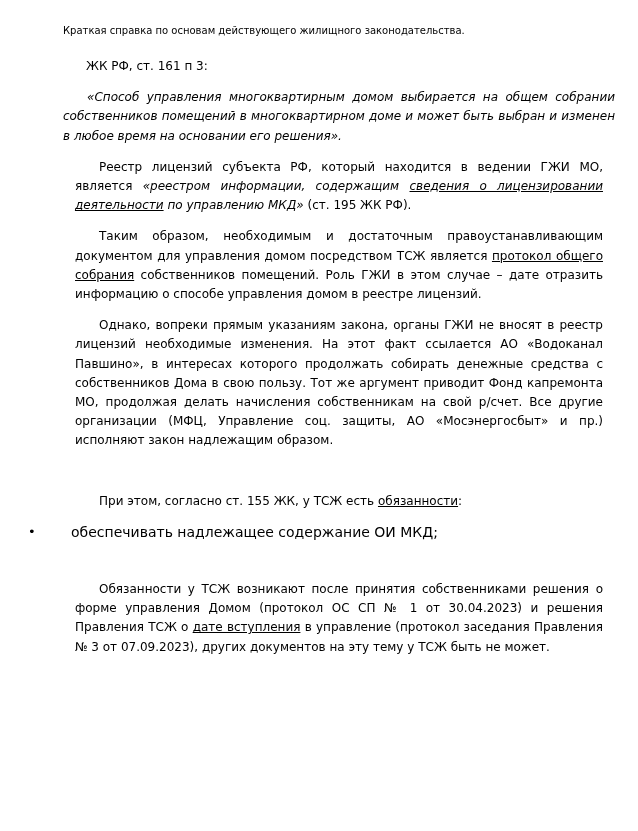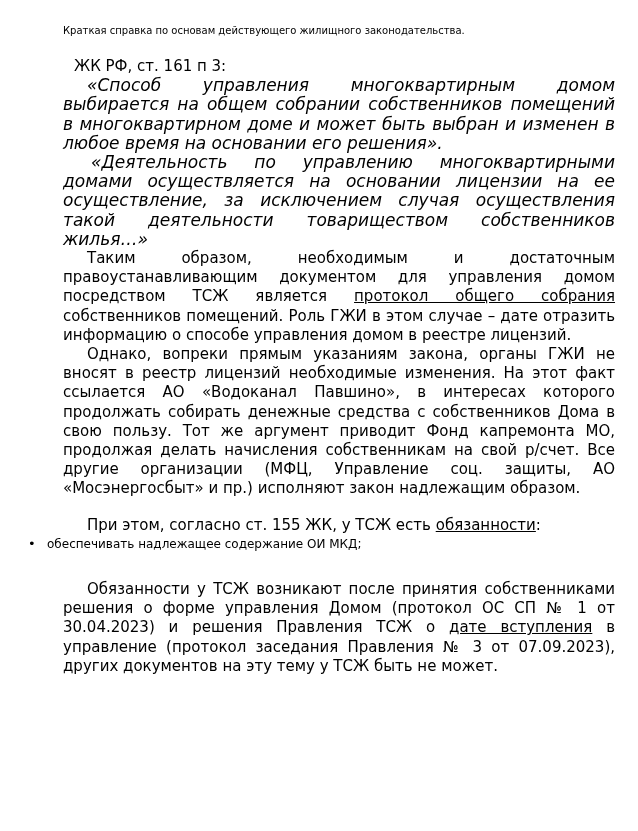--- a/index.html
+++ b/index.html
@@ -28,59 +28,59 @@
   
   .doc-title {
     font-size: 10px;
     line-height: 19px;
     text-align: left;
     margin: 0 0 17px 0;
     white-space: nowrap;
   }
 
   p.body {
-    font-size: 15px;
+    font-size: 12px;
     line-height: 19.2px;
     text-align: justify;
     text-justify: inter-word;
-    margin: 0;
+    margin: 12px;
     hyphens: none;
   }
 
   p.indent {
     text-indent: 24px;
   }
 
   p.tight {
     text-indent: 11px;
   }
 
   .quote {
     font-style: italic;
-    font-size: 17px;
+    font-size: 12px;
     line-height: 19.2px;
     text-align: justify;
     margin: 0;
     text-indent: 24px;
   }
 
   .u { text-decoration: underline; }
   .i { font-style: italic; }
 
   
   ul.duties {
     list-style: none;
     margin: 0;
     padding: 0;
   }
   ul.duties li {
     position: relative;
-    padding-left: 47px;
+    padding-left: 71px;
     margin-left: -63px;
-    font-size: 12px;
+    font-size: 14px;
     line-height: 19.2px;
     text-align: justify;
     margin-bottom: 0;
   }
   ul.duties li::before {
     content: "\2022";
     position: absolute;
     left: 28px;
     top: -1px;
     font-size: 13px;
@@ -94,22 +94,22 @@
 
 <div class="page">
 
   <div class="doc-title">Краткая справка по основам действующего жилищного законодательства.</div>
 
   <p class="body tight">ЖК РФ, ст. 161 п 3:</p>
 
   <p class="quote">«Способ управления многоквартирным домом выбирается на общем собрании собственников помещений в многоквартирном доме и может быть выбран и изменен в любое время на основании его решения».</p>
 
 
-  <p class="quote"><span style="padding-left:4px">«Деятельность по управлению многоквартирными домами осуществляется на основании лицензии на ее осуществление, за исключением случая осуществления такой деятельности товариществом собственников жилья…»</span></p>
 
+  <p class="body indent"><span>Реестр лицензий субъекта РФ, который находится в ведении ГЖИ МО, является </span><span class="i">«реестром информации, содержащим </span><span class="i u">сведения о лицензировании деятельности</span><span class="i"> по управлению МКД»</span><span> (ст. 195 ЖК РФ).</span></p>
 
   <p class="body indent"><span>Таким образом, необходимым и достаточным правоустанавливающим документом для управления домом посредством ТСЖ является </span><span class="u">протокол общего собрания</span><span> собственников помещений. Роль ГЖИ в этом случае – дате отразить информацию о способе управления домом в реестре лицензий.</span></p>
 
   <p class="body indent">Однако, вопреки прямым указаниям закона, органы ГЖИ не вносят в реестр лицензий необходимые изменения. На этот факт ссылается АО «Водоканал Павшино», в интересах которого продолжать собирать денежные средства с собственников Дома в свою пользу. Тот же аргумент приводит Фонд капремонта МО, продолжая делать начисления собственникам на свой р/счет. Все другие организации (МФЦ, Управление соц. защиты, АО «Мосэнергосбыт» и пр.) исполняют закон надлежащим образом.</p>
 
 
   <div class="gap-md"></div>
 
   <p class="body indent"><span>При этом, согласно ст. 155 ЖК, у ТСЖ есть </span><span class="u">обязанности</span><span>:</span></p>
 

